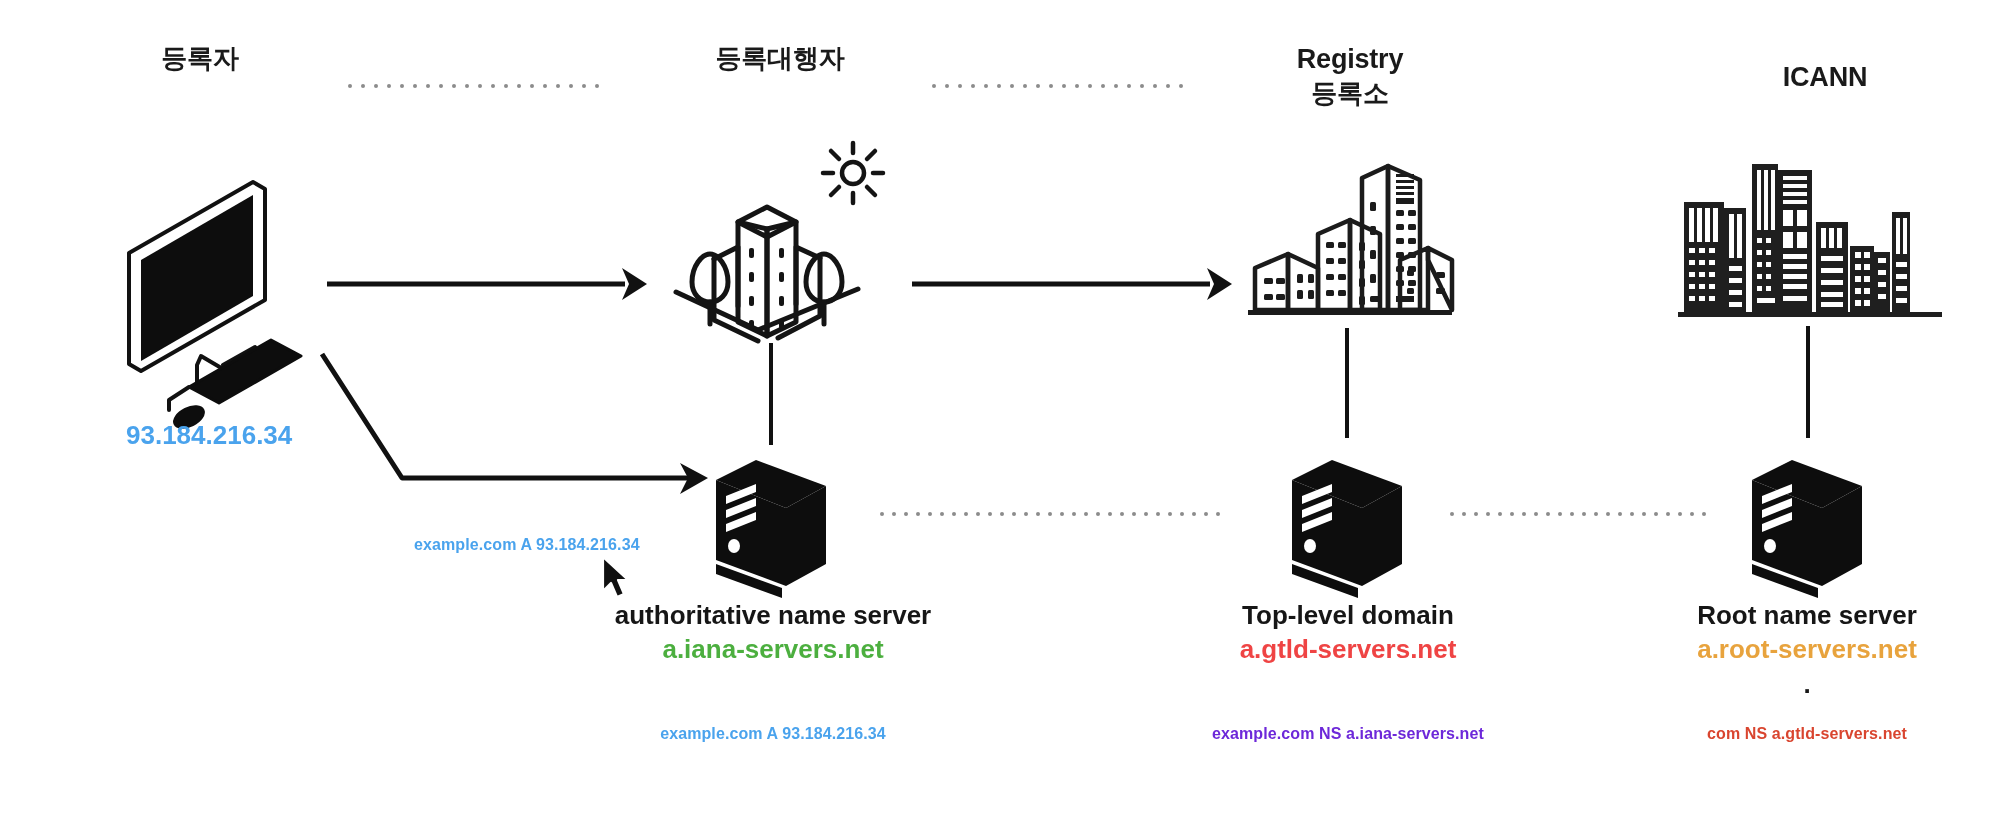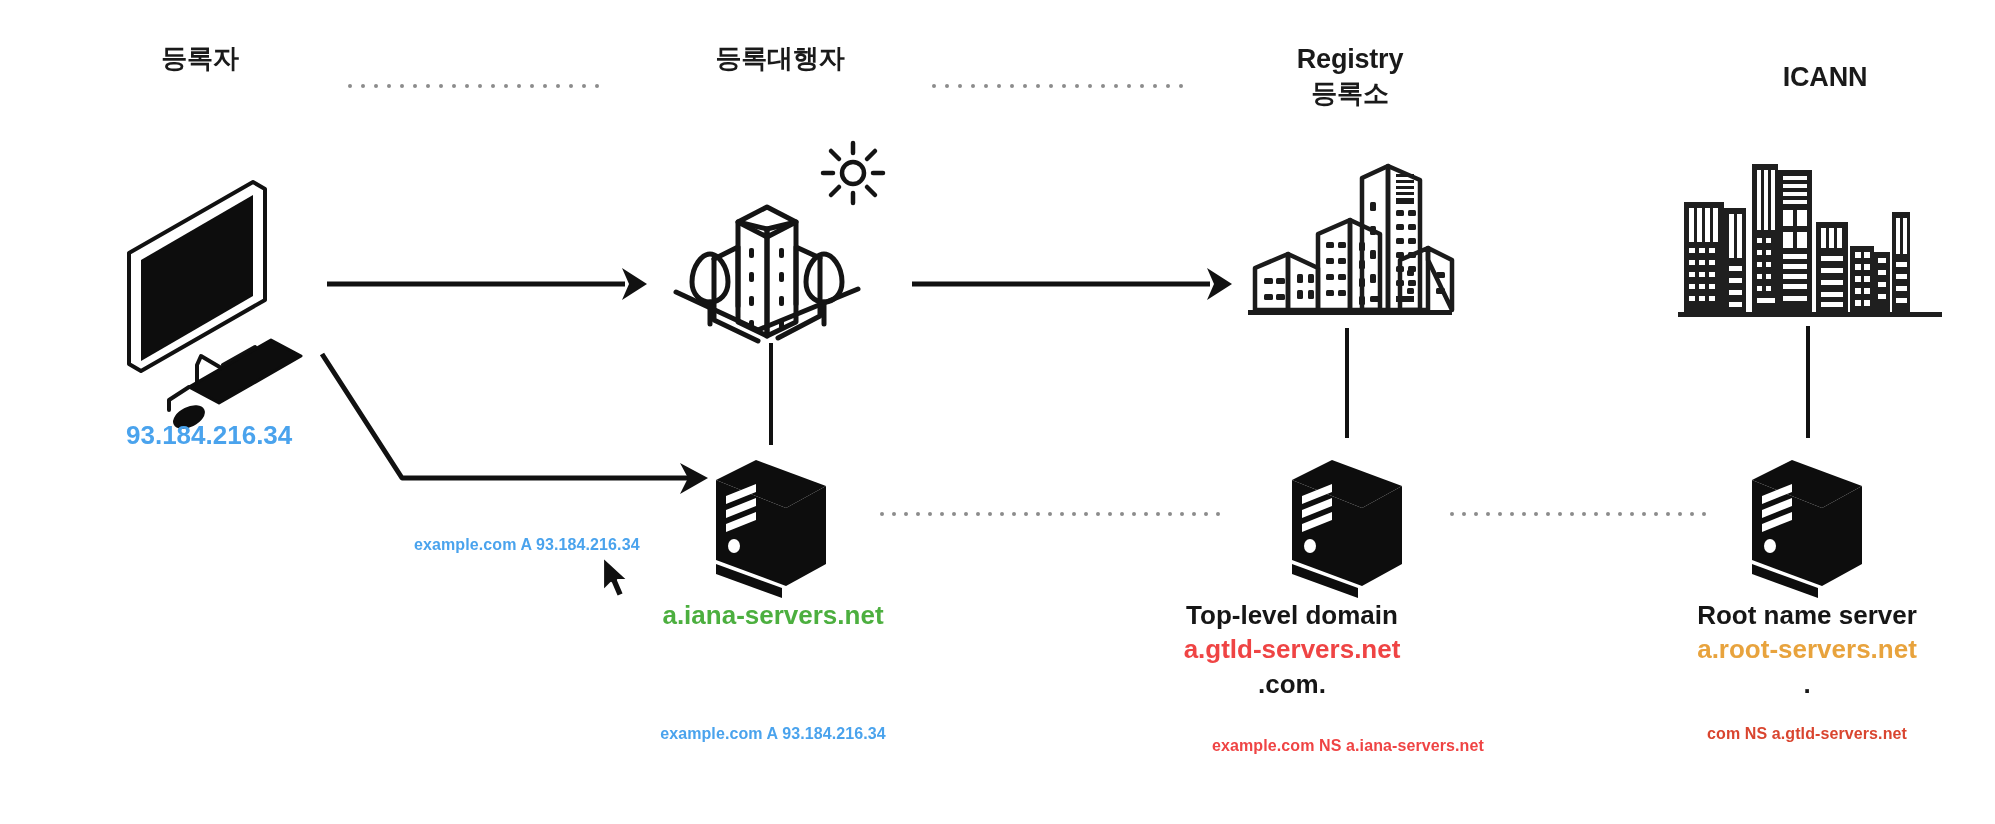--- a/index.html
+++ b/index.html
@@ -570,30 +570,30 @@
       <i style="left: 252px; background: rgb(140, 140, 140);"></i>
     </div>
 
   <div class="cursor" style="left:600px; top:555px; width:34px; height:46px;">
     <svg width="34" height="46" viewBox="0 0 34 46">
       <path d="M3 2 L3 36 L11 28 L17 42 L24 39 L18 25 L28 25 Z" fill="#101010" stroke="#ffffff" stroke-width="2.2" stroke-linejoin="round"></path>
     </svg>
   </div>
 
   <div class="node-label" style="left:573px; top:598px; width:400px;">
+    <span class="title">authoritative name server</span>
     <span class="host" id="host-0" style="color: rgb(76, 175, 63);">a.iana-servers.net</span>
   </div>
   <div class="record" id="rec-0" style="left: 573px; top: 725px; width: 400px; color: rgb(74, 163, 237);">example.com  A  93.184.216.34</div>
 
-  <div class="node-label" style="left:1092px; top:598px; width:400px;">
+  <div class="node-label" style="left:1148px; top:598px; width:400px;">
     <span class="title">Top-level domain</span>
     <span class="host" id="host-1" style="color: #ef4444;">a.gtld-servers.net</span>
-    <span class="zone">.com.</span>
-  </div>
-  <div class="record" id="rec-1" style="left: 1148px; top: 725px; width: 400px; color: #ef4444; margin-top: 12px;">example.com  NS  a.iana-servers.net</div>
+  </div>
+  <div class="record" id="rec-1" style="left: 1148px; top: 725px; width: 400px; color: #6d28d9;">example.com  NS  a.iana-servers.net</div>
 
   <div class="node-label" style="left:1607px; top:598px; width:400px;">
     <span class="title">Root name server</span>
     <span class="host" id="host-2" style="color: rgb(232, 163, 61);">a.root-servers.net</span>
     <span class="zone">.</span>
   </div>
   <div class="record" id="rec-2" style="left: 1607px; top: 725px; width: 400px; color: rgb(217, 69, 47);">com  NS  a.gtld-servers.net</div>
 
 </div>
 

